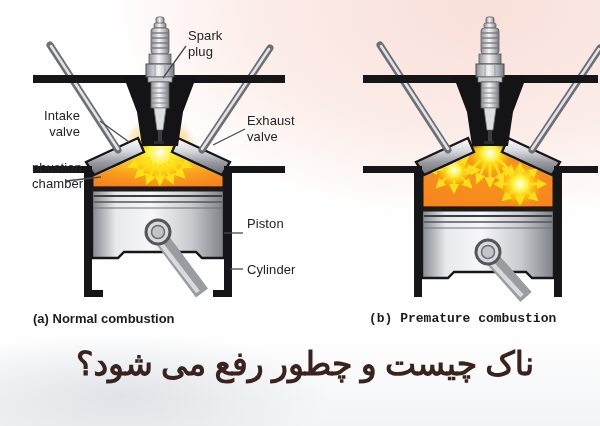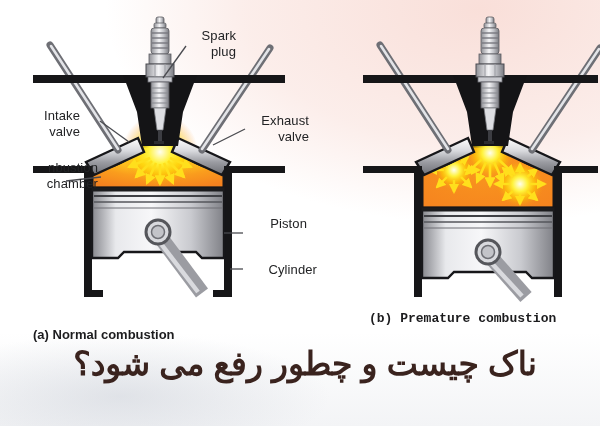--- a/index.html
+++ b/index.html
@@ -11,30 +11,29 @@
       radial-gradient(ellipse 520px 300px at 80% 2%, #f9dfd9 0%, rgba(249,223,217,0.55) 45%, rgba(255,255,255,0) 72%),
       linear-gradient(180deg,#ffffff 0%,#ffffff 78%,#f3f4f6 100%);
   }
   .engine{position:absolute;}
   .eng-a{left:28px;top:12px;}
   .eng-b{left:358px;top:12px;}
   .overlay{position:absolute;left:0;top:0;pointer-events:none;}
   .lbl{
     position:absolute;font-size:13px;line-height:1.22;color:#222325;
     letter-spacing:.1px;
-    text-align:right;
   }
   .lbl.right{text-align:right;}
   .caption{
     position:absolute;font-size:13px;font-weight:bold;color:#1c1c1e;
     white-space:nowrap;
   }
   .title-fa{
     position:absolute;left:0;right:0;top:344px;text-align:center;
-    direction:rtl;font-family:Liberation Sans, sans-serif;
+    direction:rtl;font-family:Liberation Serif, serif;
     font-size:33px;font-weight:bold;color:#3a231e;padding-left:10px;
   }
 </style>
 </head>
 <body>
 
 <div class="stage">
 
   <svg class="engine eng-a" width="260" height="290" viewBox="0 0 260 290">
     <defs>
@@ -283,18 +282,18 @@
     </g>
   </svg>
 
   <div class="lbl" style="left:188px;top:28px;width:48px;">Spark plug</div>
   <div class="lbl right" style="left:20px;top:108px;width:60px;">Intake valve</div>
   <div class="lbl" style="left:247px;top:113px;width:62px;">Exhaust valve</div>
   <div class="lbl" style="left:0px;top:160px;width:66px;padding-left:32px;">nbustion chamber</div>
   <div class="lbl" style="left:247px;top:216px;width:60px;">Piston</div>
   <div class="lbl" style="left:247px;top:262px;width:70px;">Cylinder</div>
 
-  <div class="caption" style="left:33px;top:311px;margin-top:16px;">(a) Normal combustion</div>
+  <div class="caption" style="left:33px;top:311px;">(a) Normal combustion</div>
   <div class="caption" style="left:369px;top:311px;font-family:Liberation Mono, monospace;">(b) Premature combustion</div>
 
   <div class="title-fa">ناک چیست و چطور رفع می شود؟</div>
 
 </div>
 
 </body></html>

